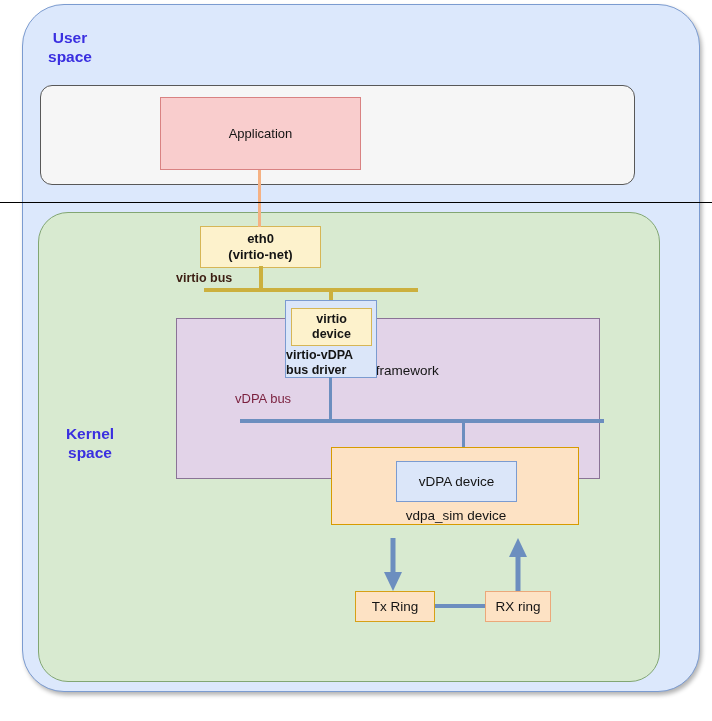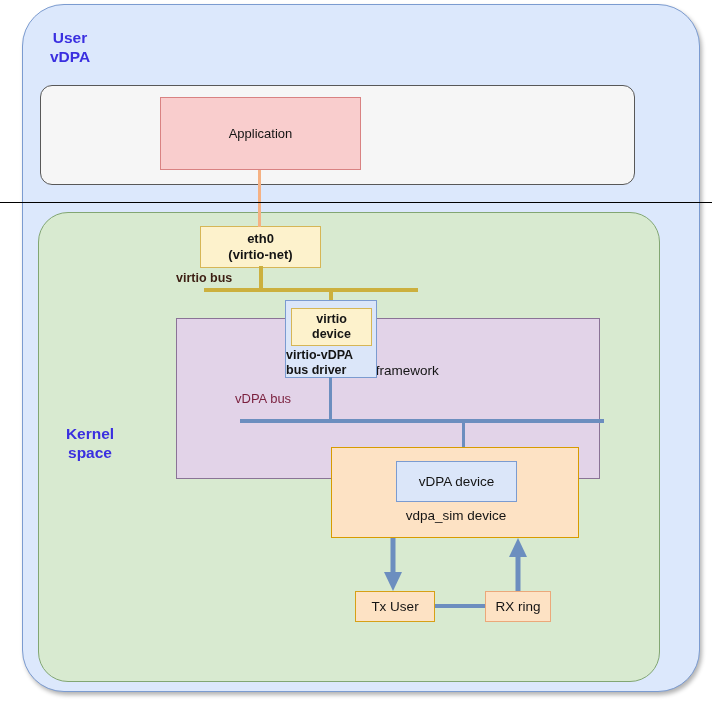--- a/index.html
+++ b/index.html
@@ -153,21 +153,21 @@
     font-weight: bold;
     font-size: 12.5px;
     line-height: 15px;
     white-space: pre-line;
     color: #141414;
   }
 
   
   .vdpa-sim {
     position: absolute;
-    left: 331px; top: 447px; width: 248px; height: 91px;
+    left: 331px; top: 447px; width: 248px; height: 78px;
     background: #fde2c4;
     border: 1px solid #d79b00;
     box-sizing: border-box;
     z-index: 14;
   }
   .vdpa-sim-label {
     position: absolute;
     left: 0; top: 60px; width: 248px;
     text-align: center;
     font-size: 13.5px;
@@ -272,21 +272,21 @@
 
 <div id="canvas">
 
   <div class="outer-box"></div>
 
   <div class="kernel-box"></div>
 
   <div class="divider"></div>
 
   <div class="space-label" id="user-space-label">User
-vDPA</div>
+space</div>
   <div class="space-label" id="kernel-space-label">Kernel
 space</div>
 
   <div class="app-card"></div>
   <div class="node application">Application</div>
 
   <div class="line line-orange-v"></div>
 
   <div class="node eth0">eth0
 (virtio-net)</div>
@@ -319,16 +319,16 @@
 
   <svg class="arrow-svg" viewBox="0 0 712 721">
     <line x1="393" y1="538" x2="393" y2="578" stroke="#6c8ebf" stroke-width="5"></line>
     <polygon points="393,591 384,572 402,572" fill="#6c8ebf"></polygon>
     <line x1="518" y1="591" x2="518" y2="553" stroke="#6c8ebf" stroke-width="5"></line>
     <polygon points="518,538 509,557 527,557" fill="#6c8ebf"></polygon>
   </svg>
 
   <div class="line ring-connector"></div>
 
-  <div class="node tx-ring">Tx User</div>
+  <div class="node tx-ring">Tx Ring</div>
   <div class="node rx-ring">RX ring</div>
 
 </div>
 
 </body></html>

